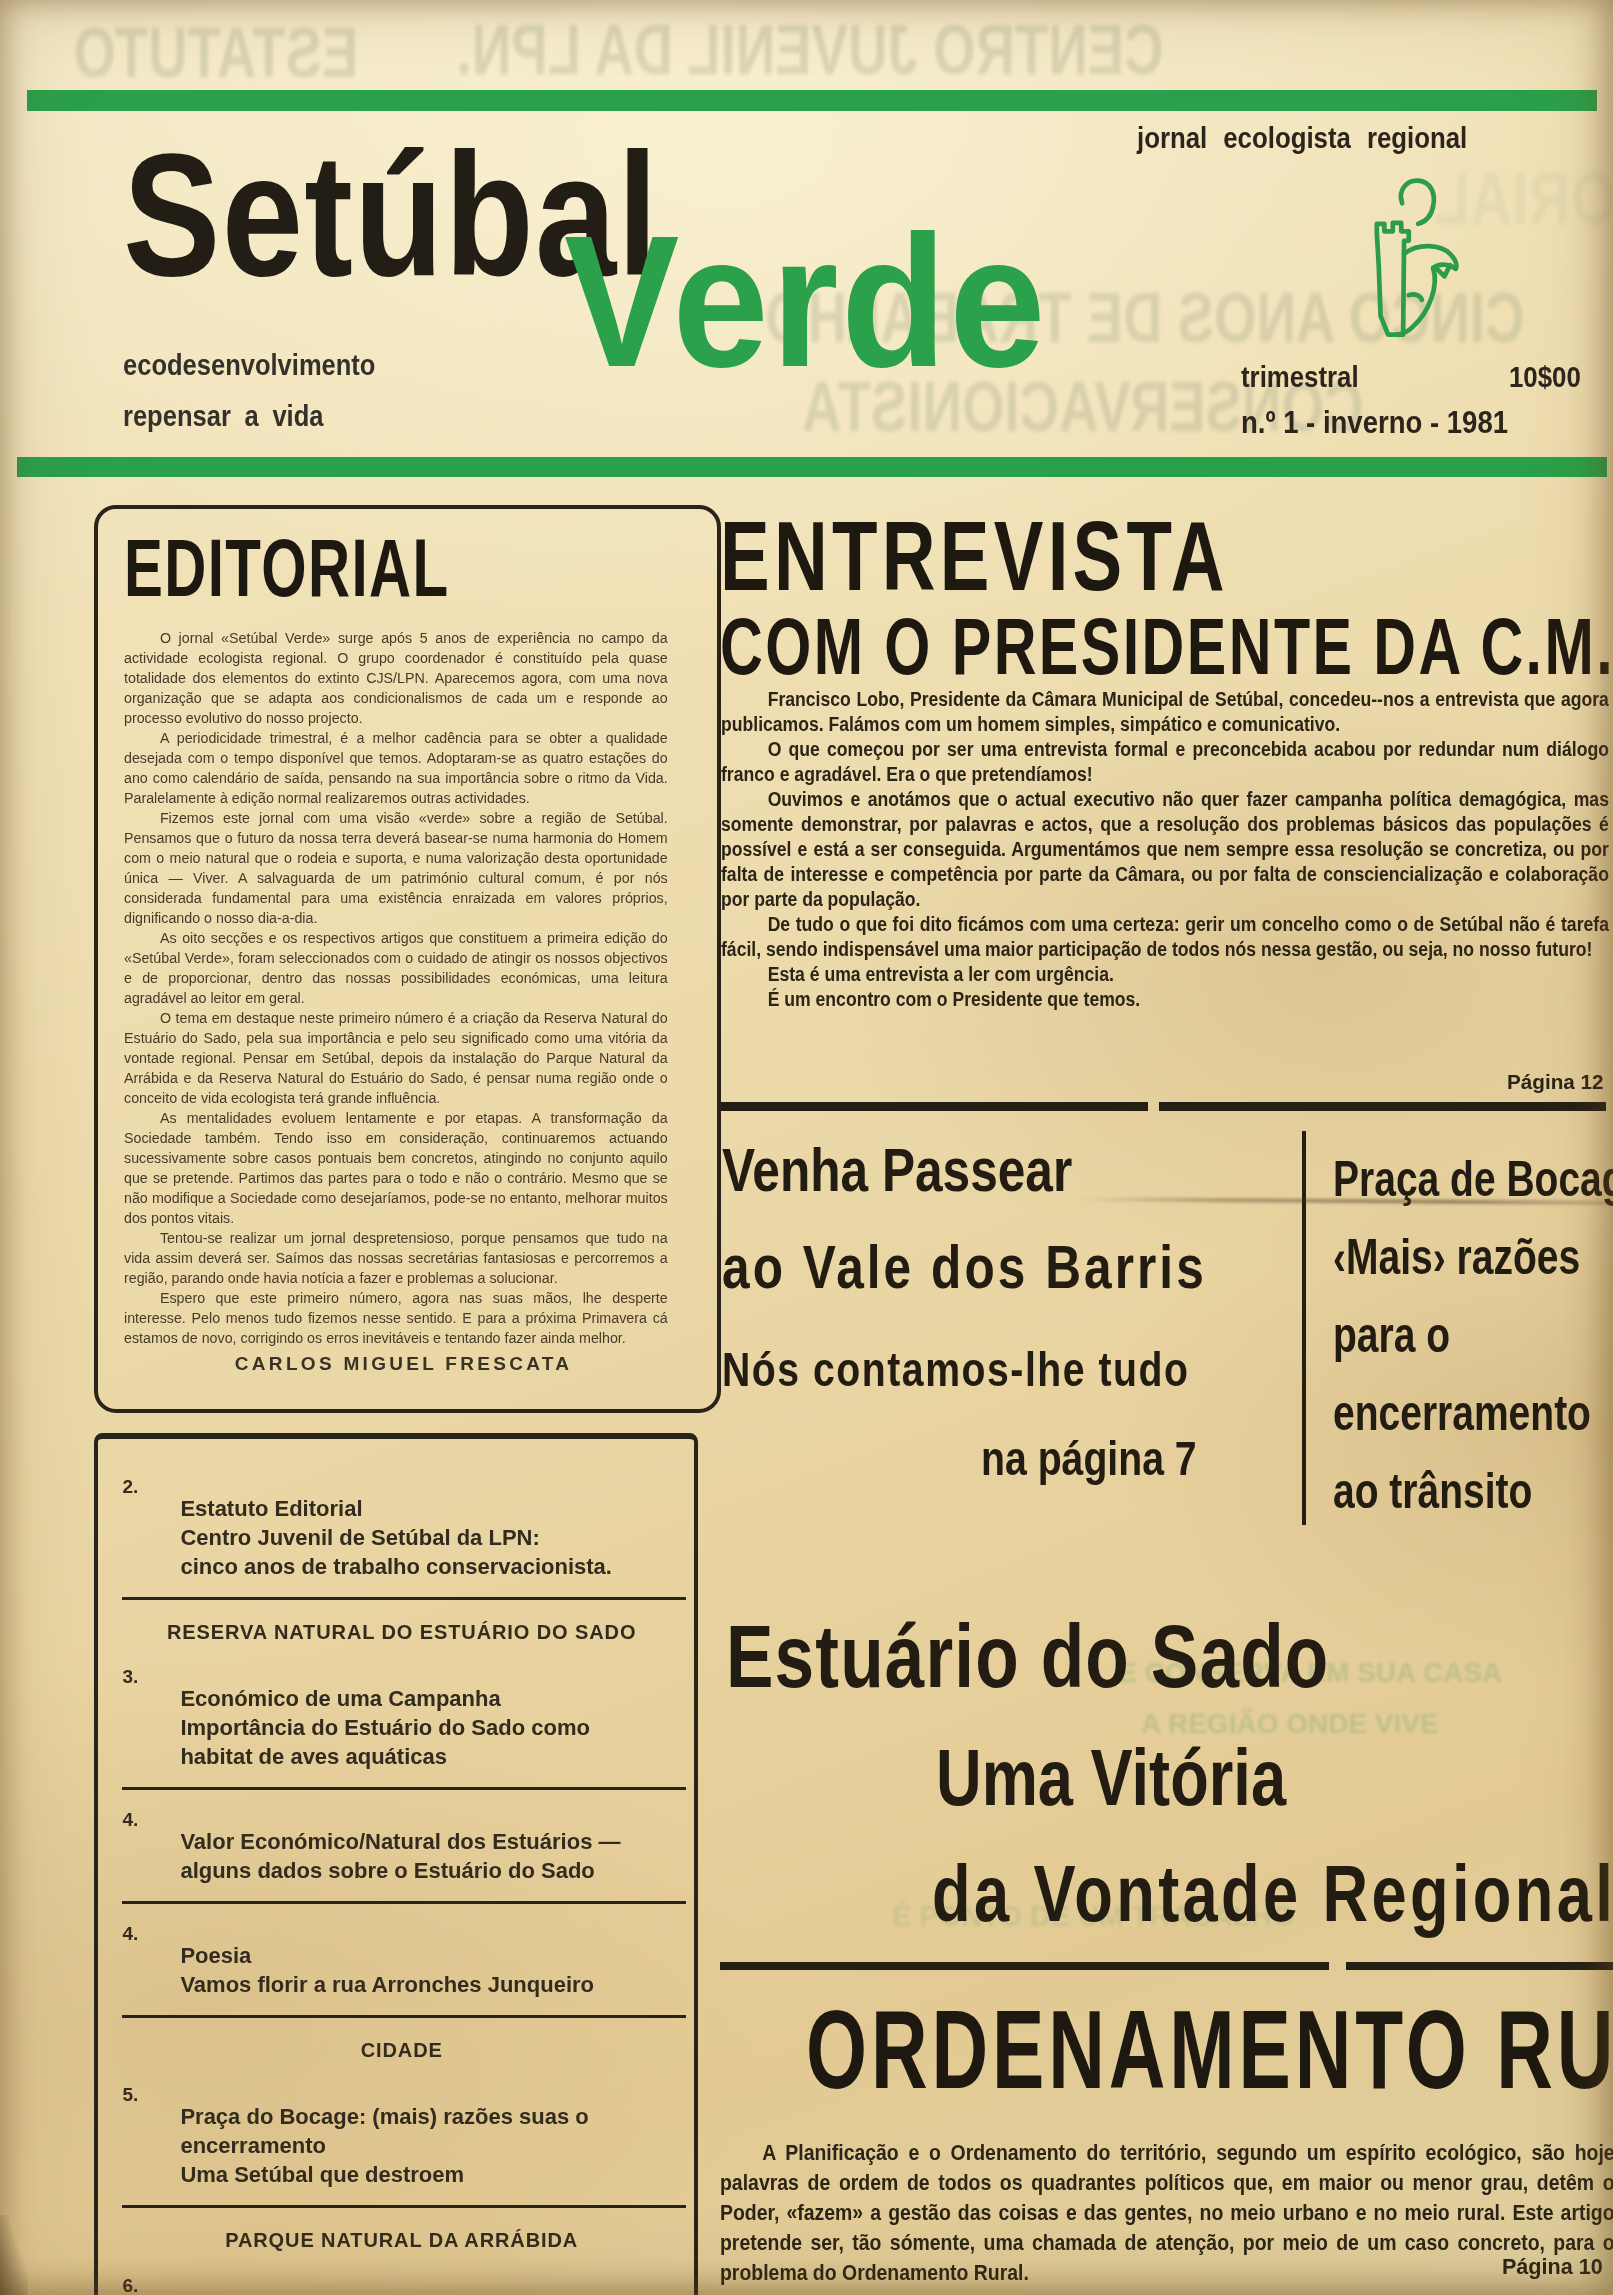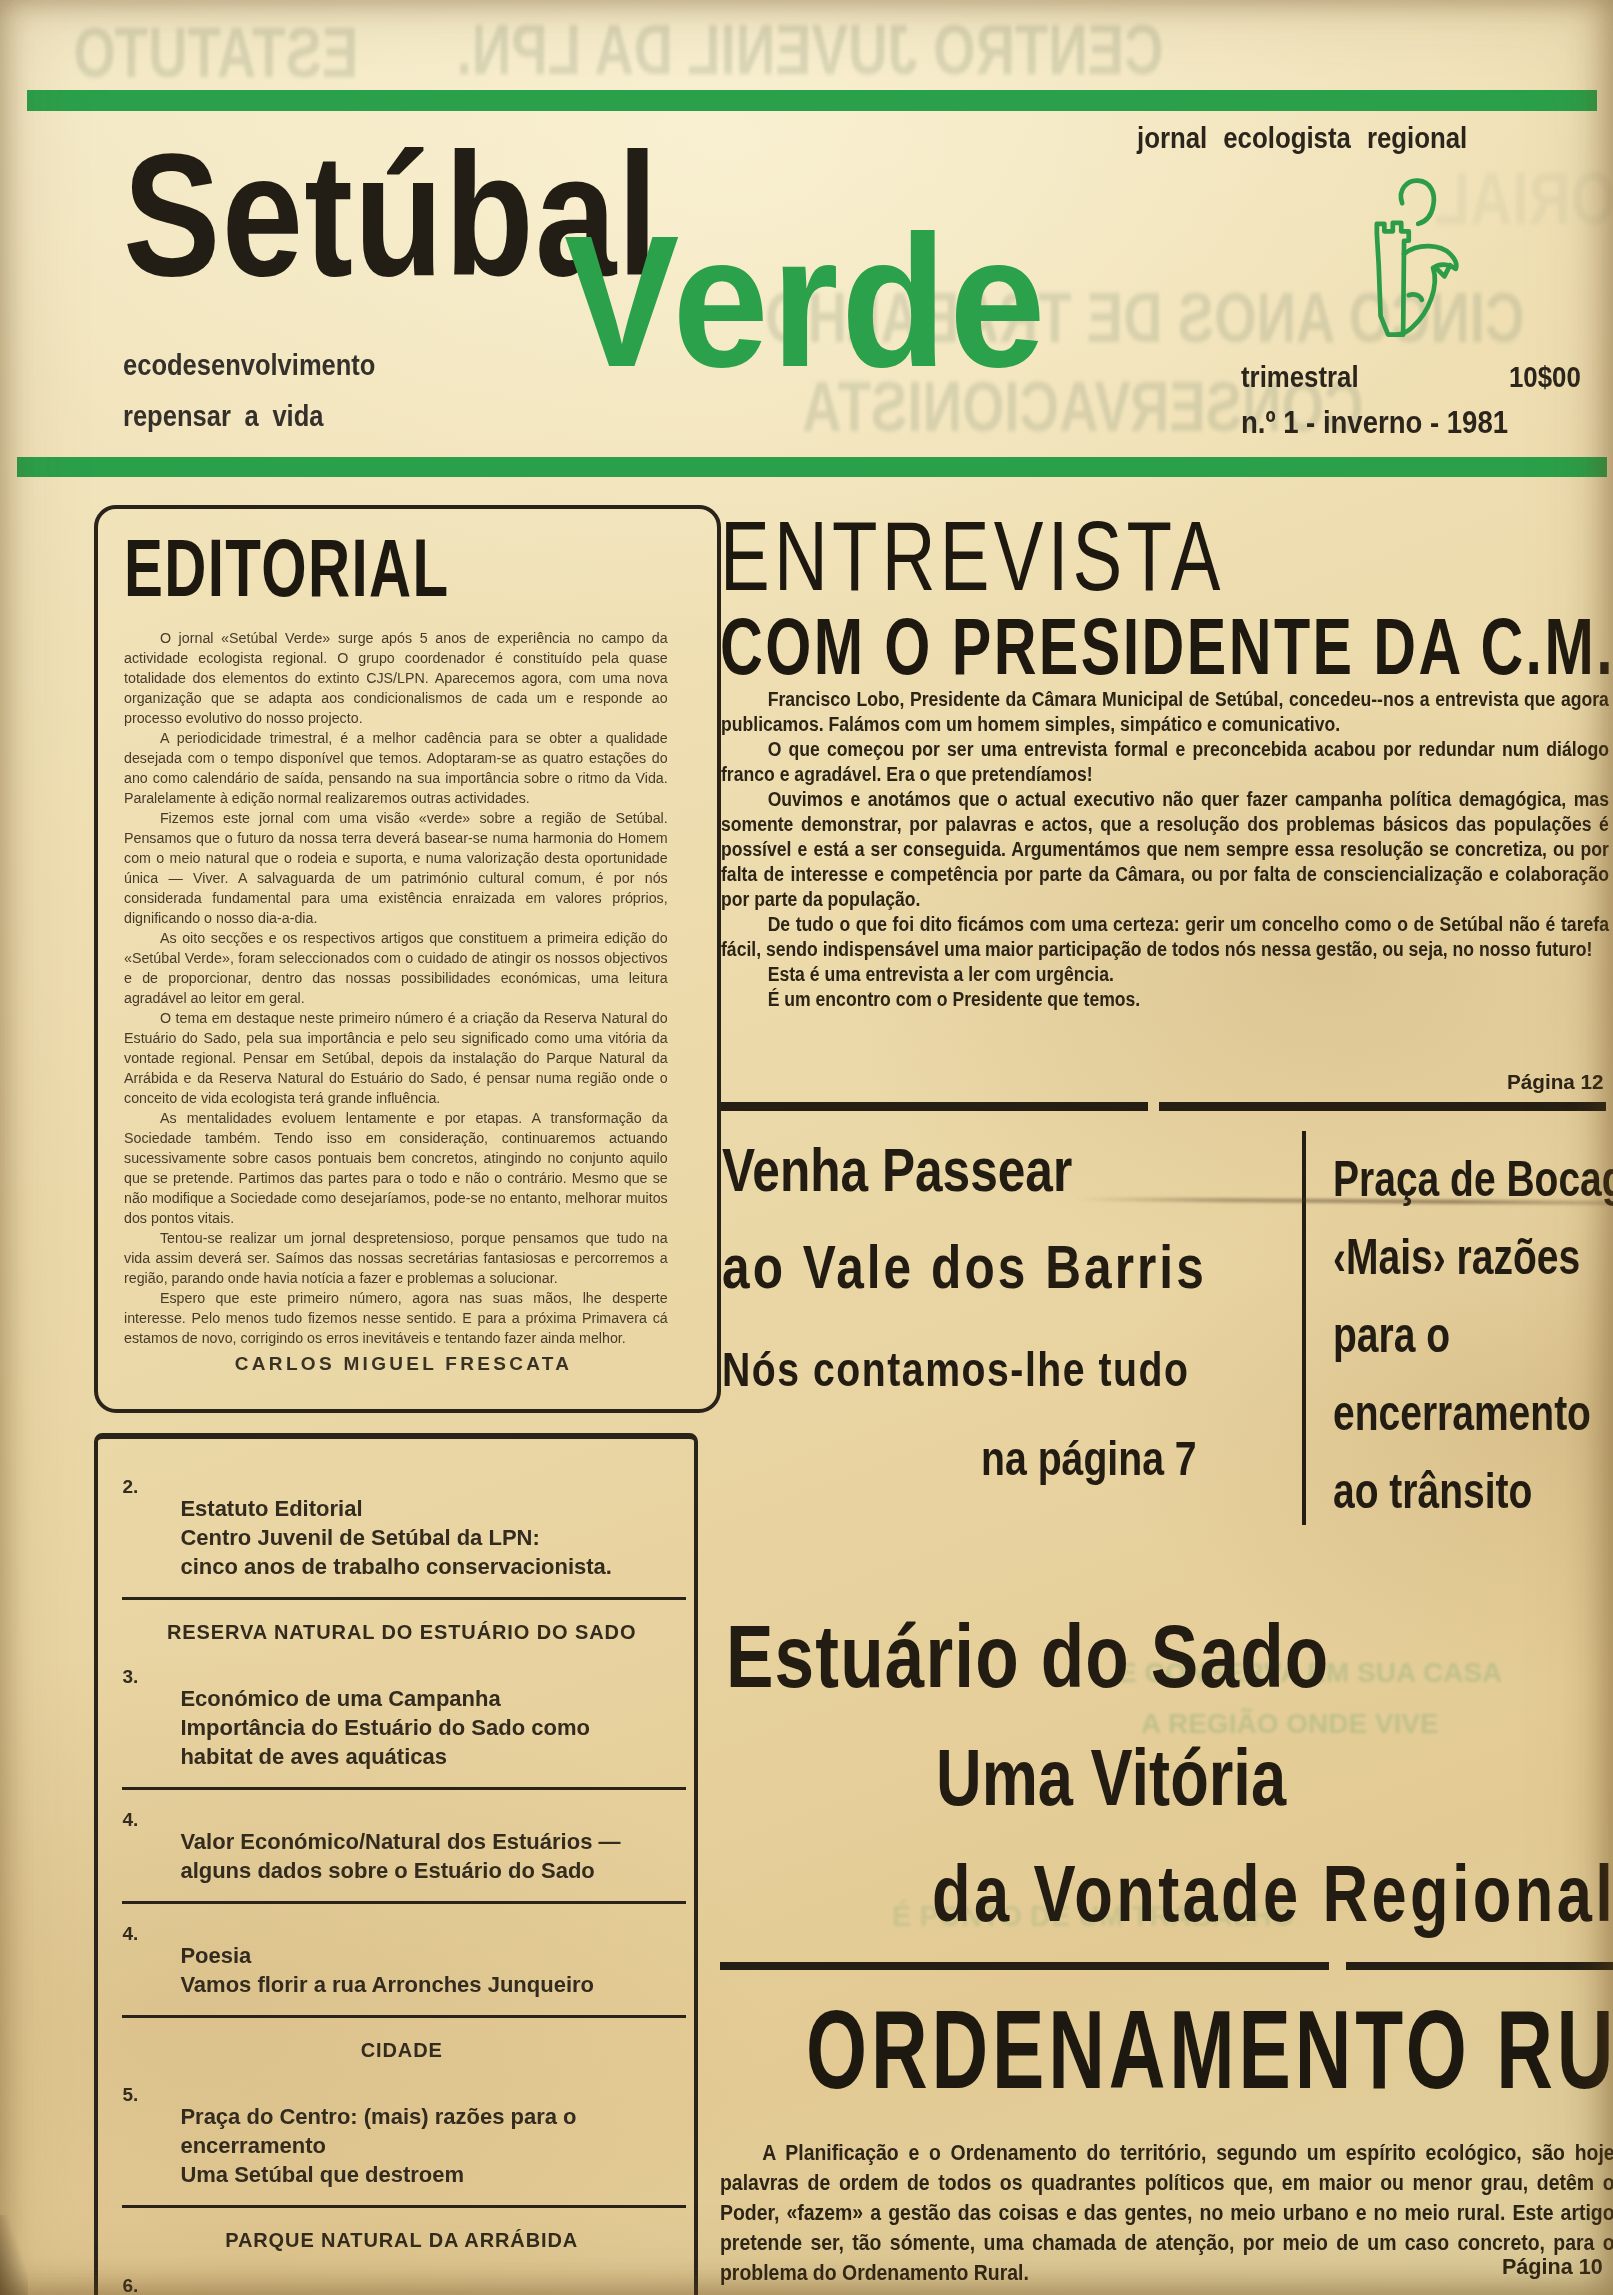--- a/index.html
+++ b/index.html
@@ -44,21 +44,21 @@
 
   #toc-box{left:94px;top:1433px;width:604px;height:916px;border:4.2px solid #29231a;border-top-width:6.1px;border-radius:8.5px;
     padding:35px 13px 4.7px 24.4px;box-sizing:border-box;overflow:hidden;color:#322b1e;}
   .toc-entry{display:flex;gap:13px;margin:0 0 14px 0;}
   .toc-num{flex:0 0 45px;font-size:19px;font-weight:bold;line-height:1.32;}
   .toc-lines{font-size:22px;font-weight:bold;line-height:1.32;margin-top:20px;}
   .toc-header{text-align:center;font-size:20px;font-weight:bold;letter-spacing:0.9px;margin:20.7px 0 20.7px 0;}
   .toc-rule{height:2.8px;background:#29231a;margin:16px -4.7px 17px 0;}
 
   
-  #iv-head1{left:720px;top:507px;font-size:98px;font-weight:normal;color:#1e1910;letter-spacing:5.6px;line-height:1;}
+  #iv-head1{left:720px;top:507px;font-size:98px;font-weight:bold;color:#1e1910;letter-spacing:5.6px;line-height:1;}
   #iv-head2{left:720px;top:607px;font-size:80px;font-weight:bold;color:#1e1910;letter-spacing:3.3px;line-height:1;}
   #iv-body{left:721px;top:687px;width:1009px;transform:scaleX(.88);transform-origin:0 0;color:#2c2416;}
   #iv-body p{margin:0;font-size:20px;line-height:25px;font-weight:bold;text-align:justify;text-indent:53px;}
   #iv-page{right:9.4px;top:1070px;font-size:20.7px;font-weight:bold;color:#2c2416;}
   .rule-seg{position:absolute;background:#241e15;}
 
   #venha{left:722px;top:1139px;color:#221c12;font-weight:bold;}
   .venha-l1{font-size:62px;line-height:1;}
   .venha-l2{font-size:62px;line-height:1;margin-top:35px;letter-spacing:3.8px;}
   .venha-l3{font-size:49px;line-height:1;margin-top:47px;letter-spacing:1.9px;}
@@ -199,21 +199,21 @@
           <div class="toc-lines">
             <div>Poesia</div>
             <div>Vamos florir a rua Arronches Junqueiro</div>
           </div>
         </div>
         <div class="toc-rule"></div>
         <div class="toc-header">CIDADE</div>
         <div class="toc-entry">
           <div class="toc-num">5.</div>
           <div class="toc-lines">
-            <div>Praça do Centro: (mais) razões para o</div>
+            <div>Praça do Bocage: (mais) razões suas o</div>
             <div>encerramento</div>
             <div>Uma Setúbal que destroem</div>
           </div>
         </div>
         <div class="toc-rule"></div>
         <div class="toc-header">PARQUE  NATURAL  DA  ARRÁBIDA</div>
         <div class="toc-entry">
           <div class="toc-num">6.</div>
           <div class="toc-lines">
             <div>Objectivos e Limites</div>

